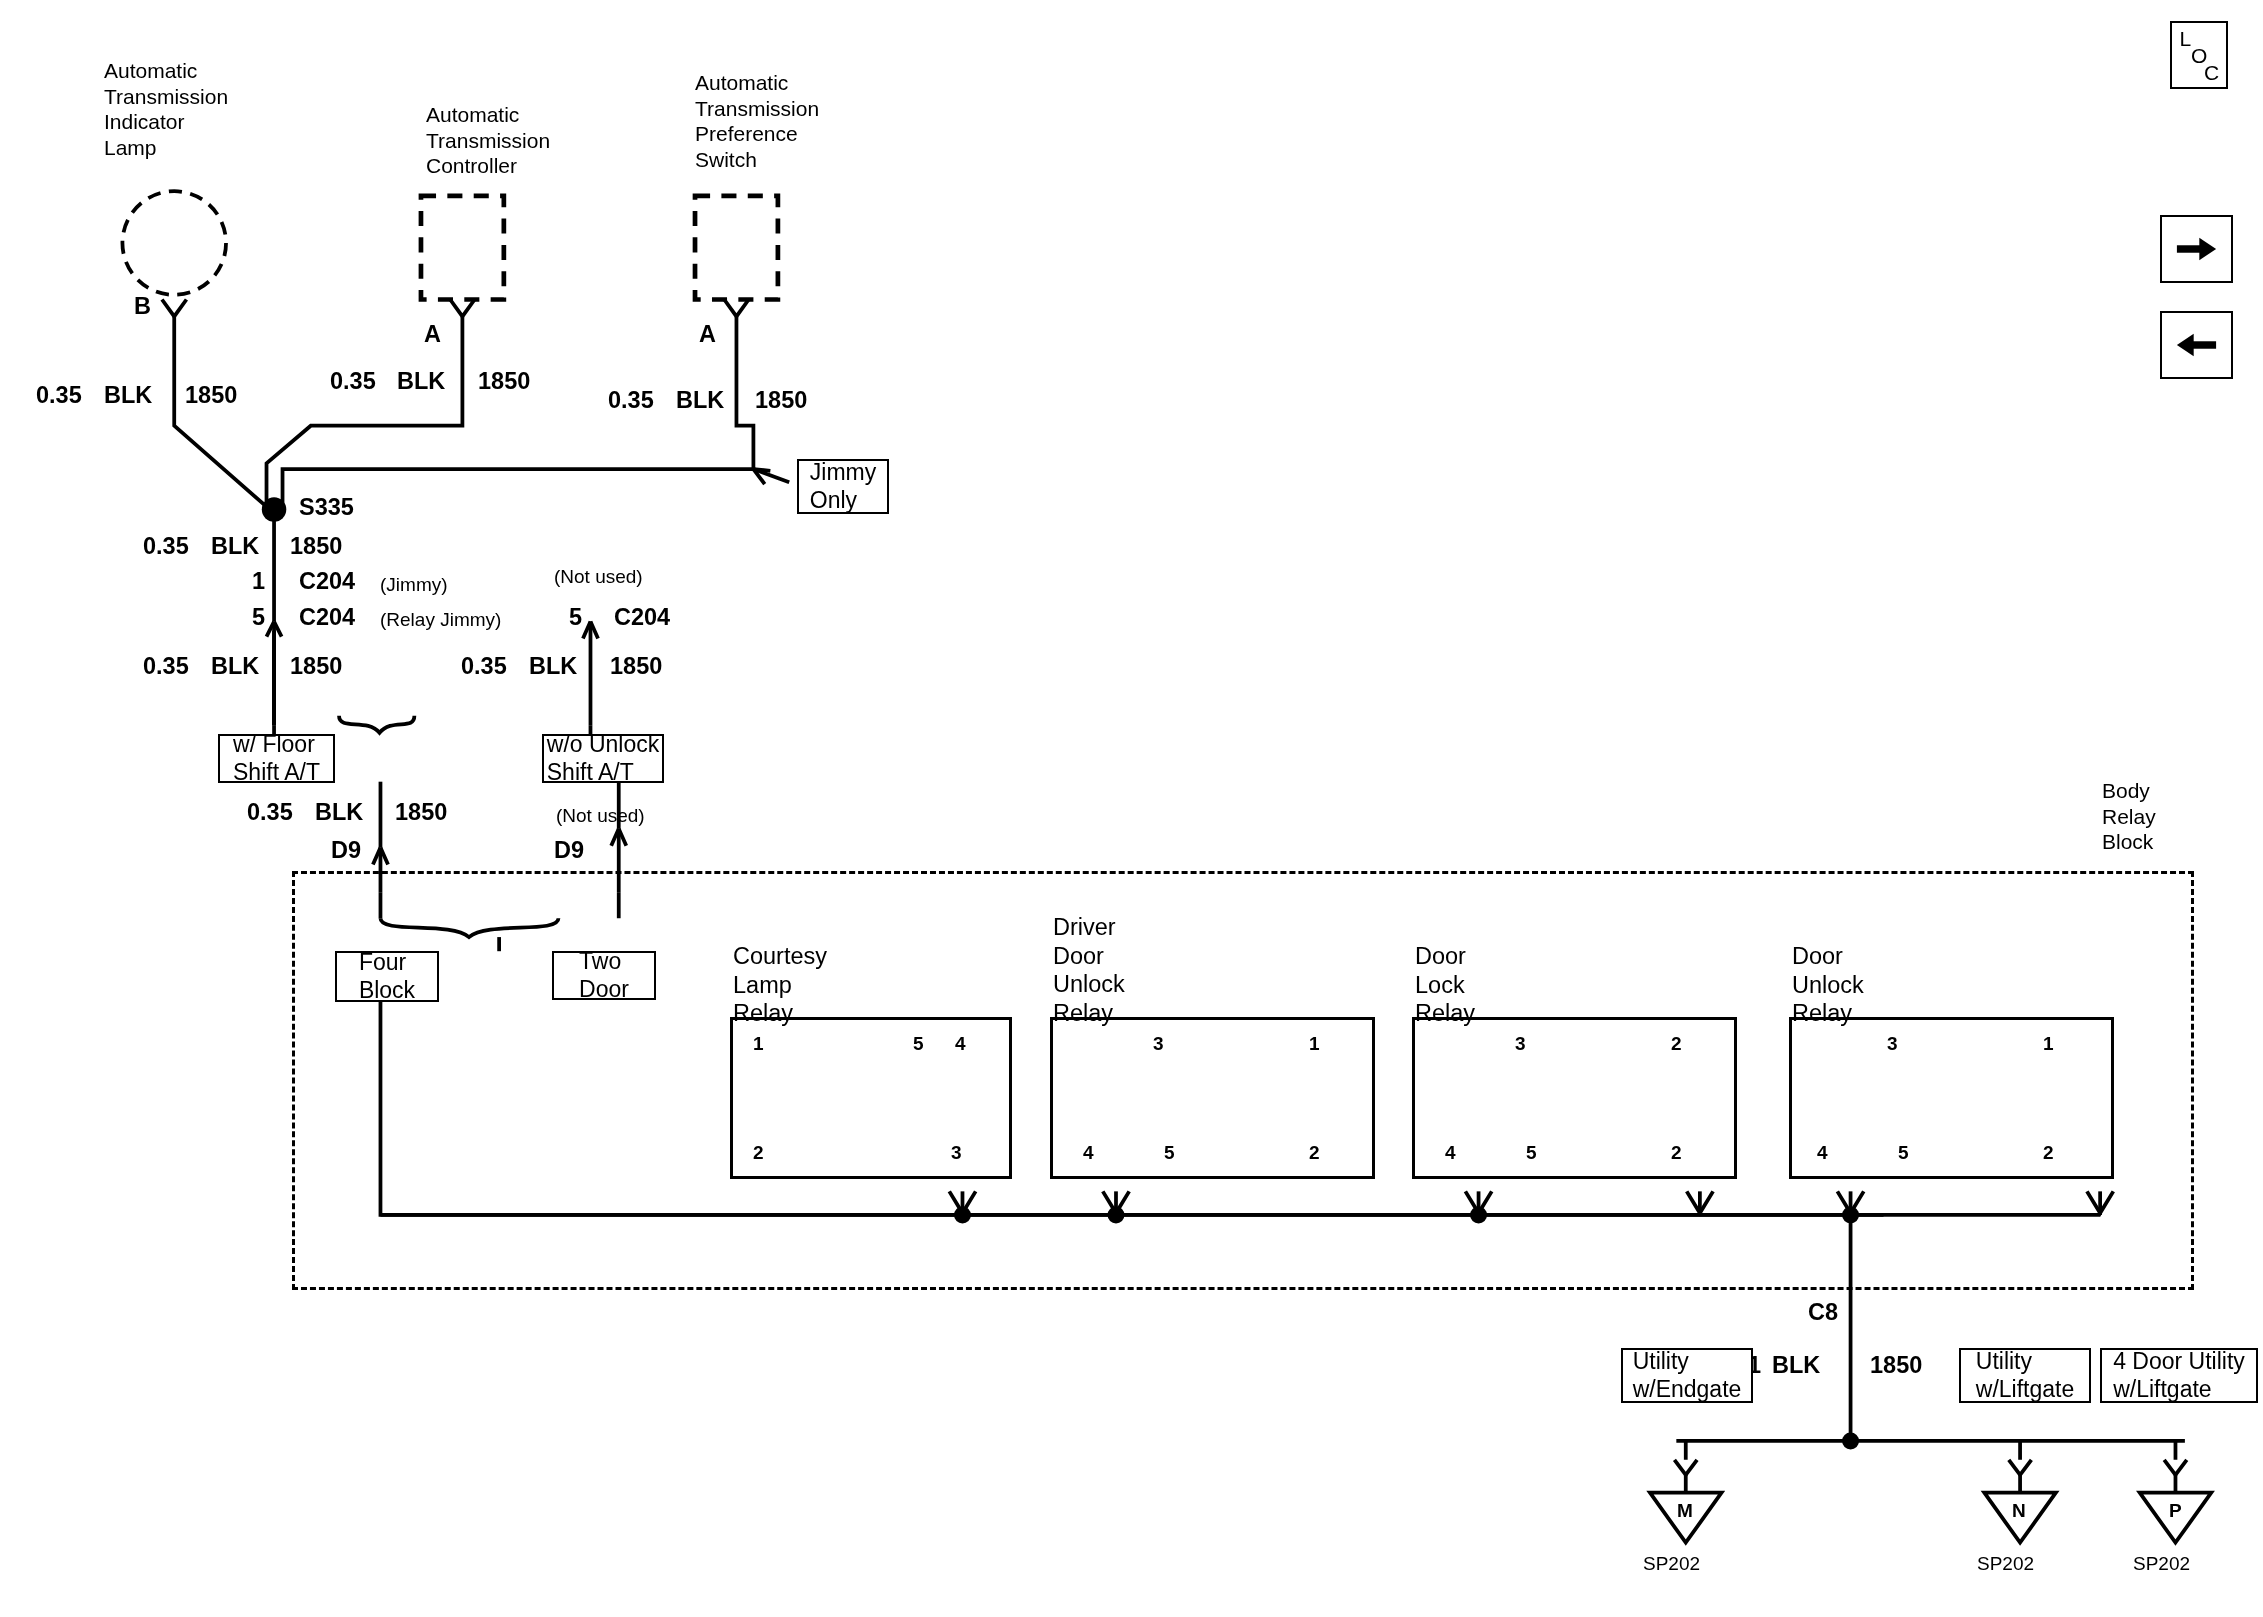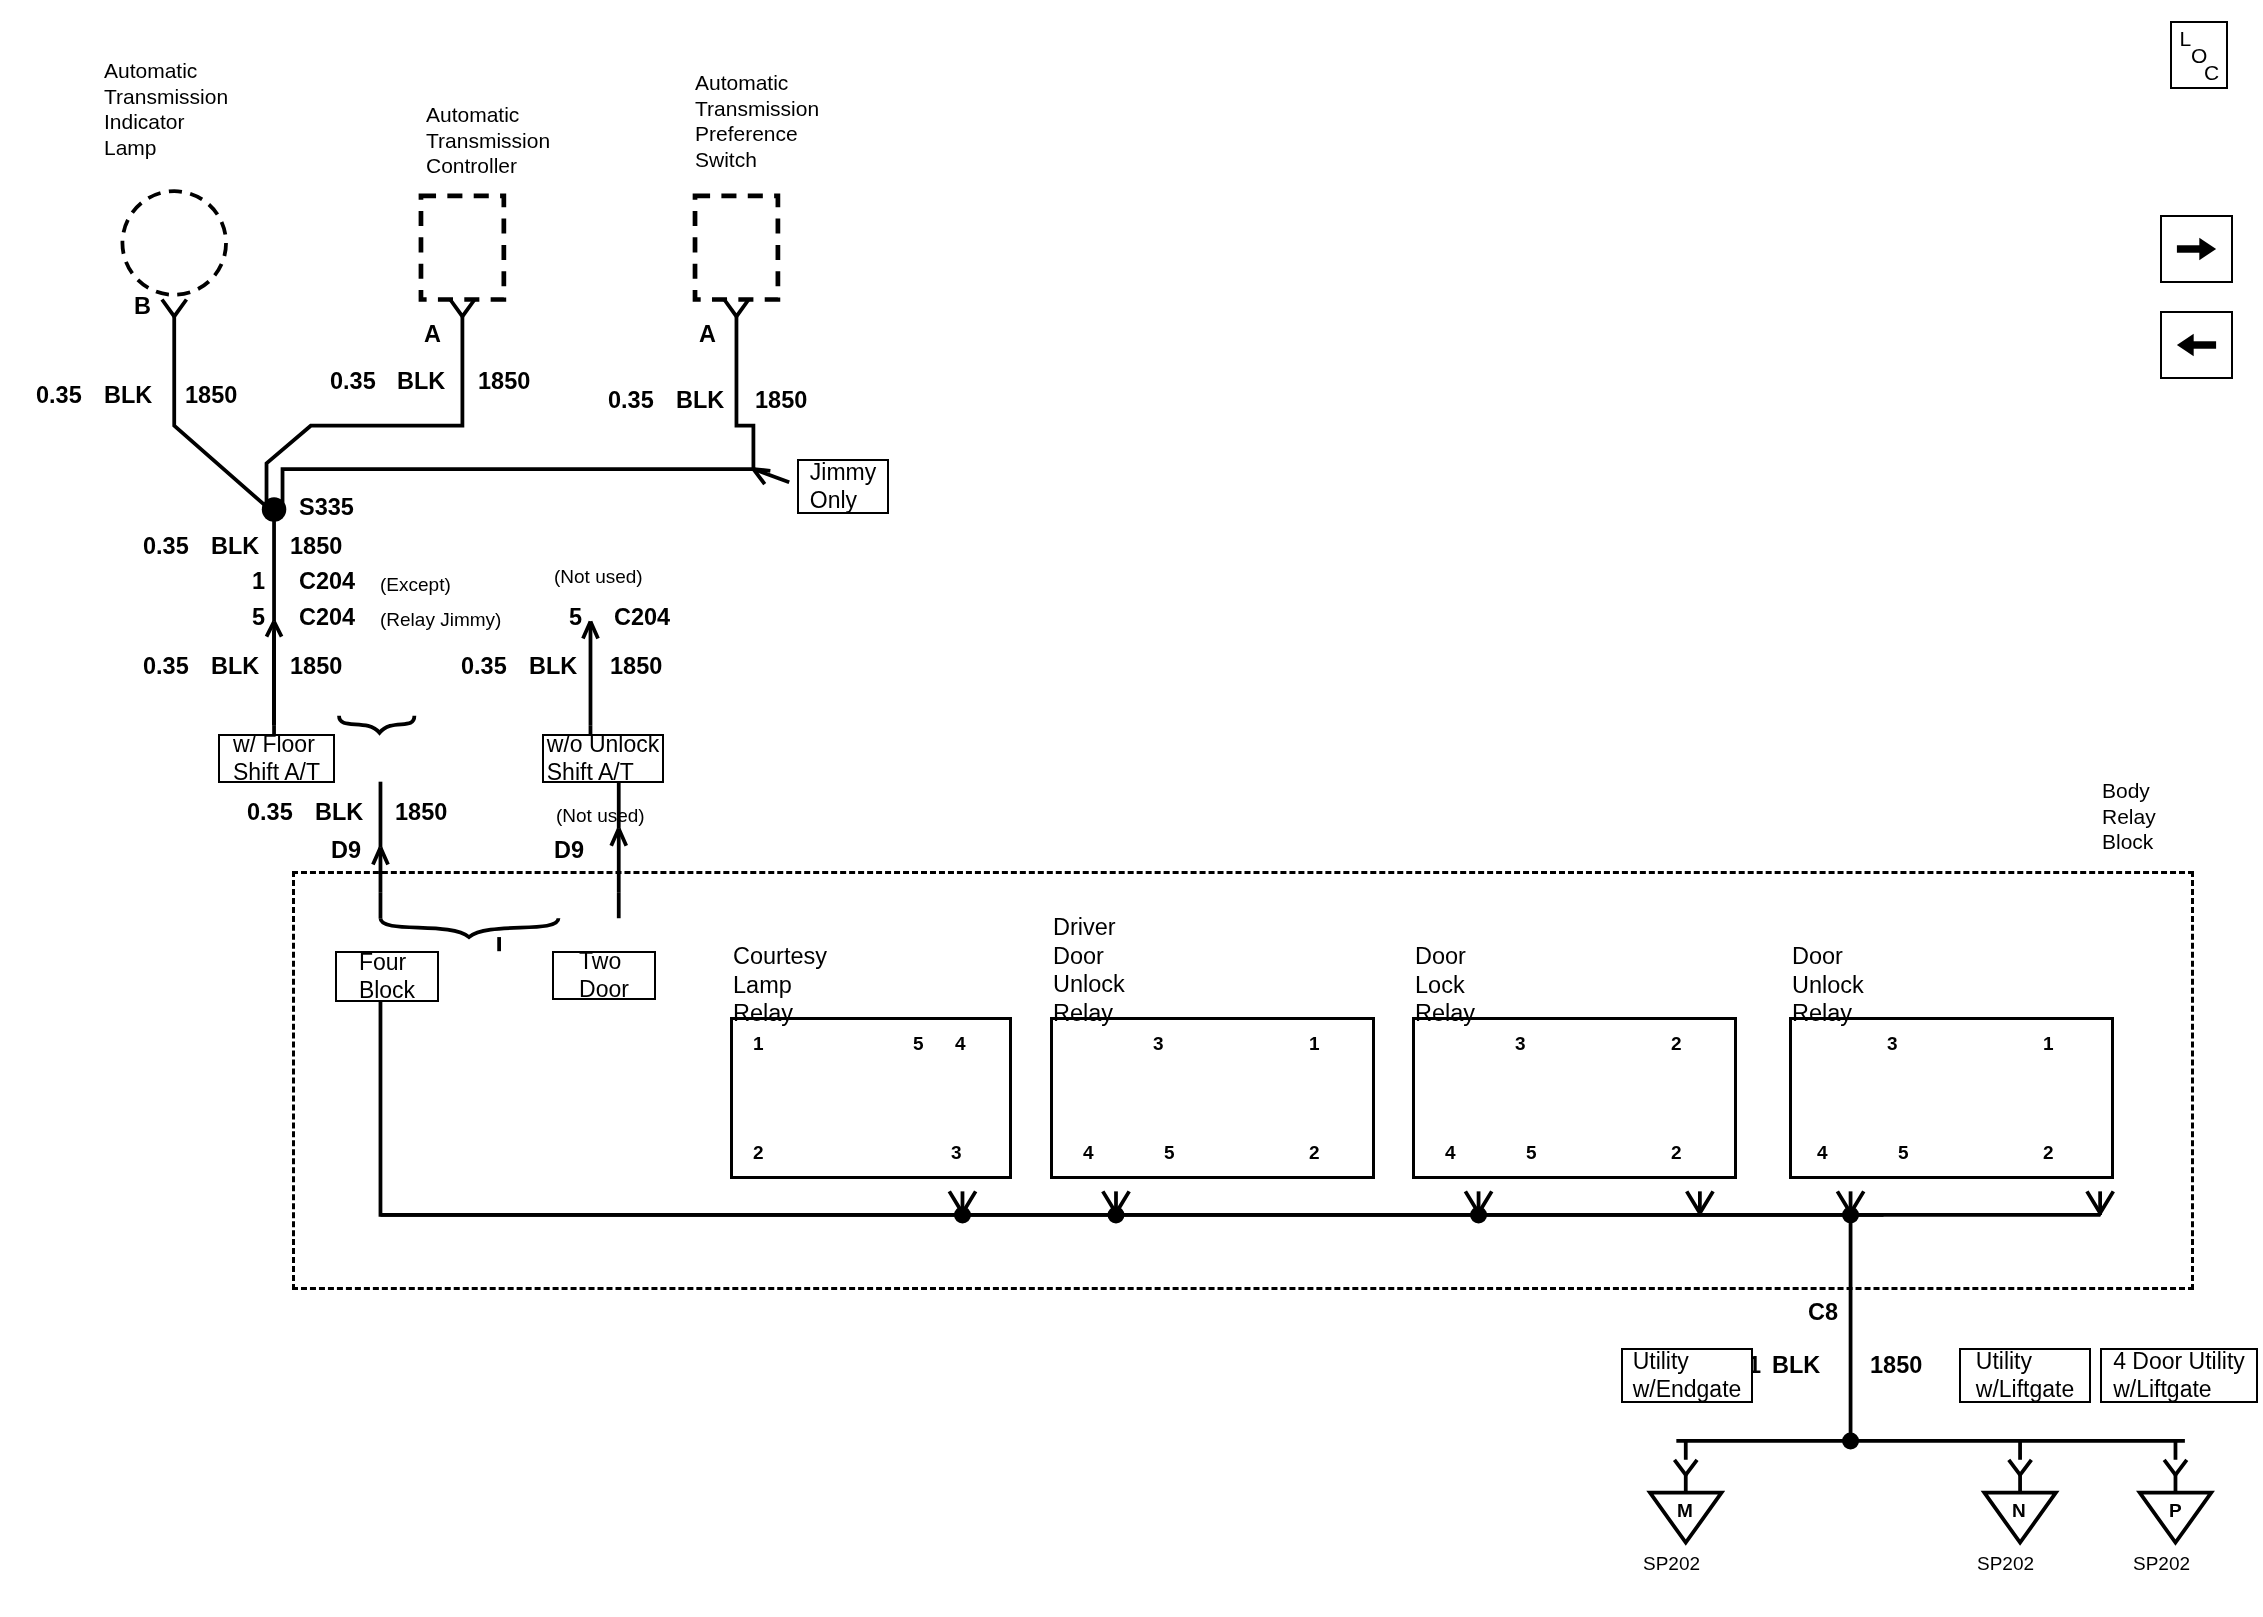--- a/index.html
+++ b/index.html
@@ -310,21 +310,21 @@
   <div class="lbl bold" style="left:755px; top:386px;">1850</div>
 
   <div class="lbl bold" style="left:299px; top:493px;">S335</div>
 
   <div class="lbl bold" style="left:143px; top:532px;">0.35</div>
   <div class="lbl bold" style="left:211px; top:532px;">BLK</div>
   <div class="lbl bold" style="left:290px; top:532px;">1850</div>
 
   <div class="lbl bold" style="left:252px; top:567px;">1</div>
   <div class="lbl bold" style="left:299px; top:567px;">C204</div>
-  <div class="lbl small" style="left:380px; top:573px;">(Except)</div>
+  <div class="lbl small" style="left:380px; top:573px;">(Jimmy)</div>
 
   <div class="lbl bold" style="left:252px; top:603px;">5</div>
   <div class="lbl bold" style="left:299px; top:603px;">C204</div>
   <div class="lbl small" style="left:380px; top:608px;">(Relay Jimmy)</div>
 
   <div class="lbl small" style="left:554px; top:565px;">(Not used)</div>
   <div class="lbl bold" style="left:569px; top:603px;">5</div>
   <div class="lbl bold" style="left:614px; top:603px;">C204</div>
 
   <div class="lbl bold" style="left:143px; top:652px;">0.35</div>

